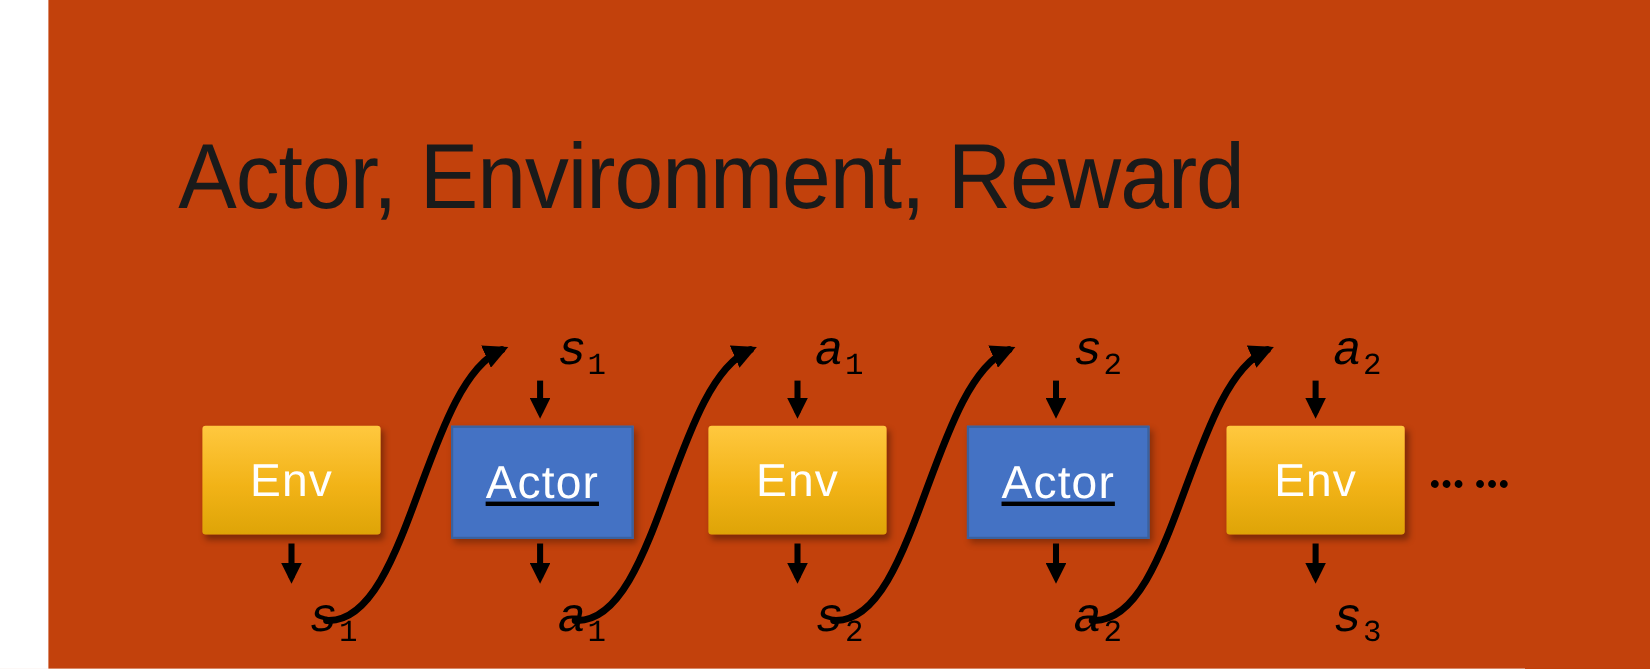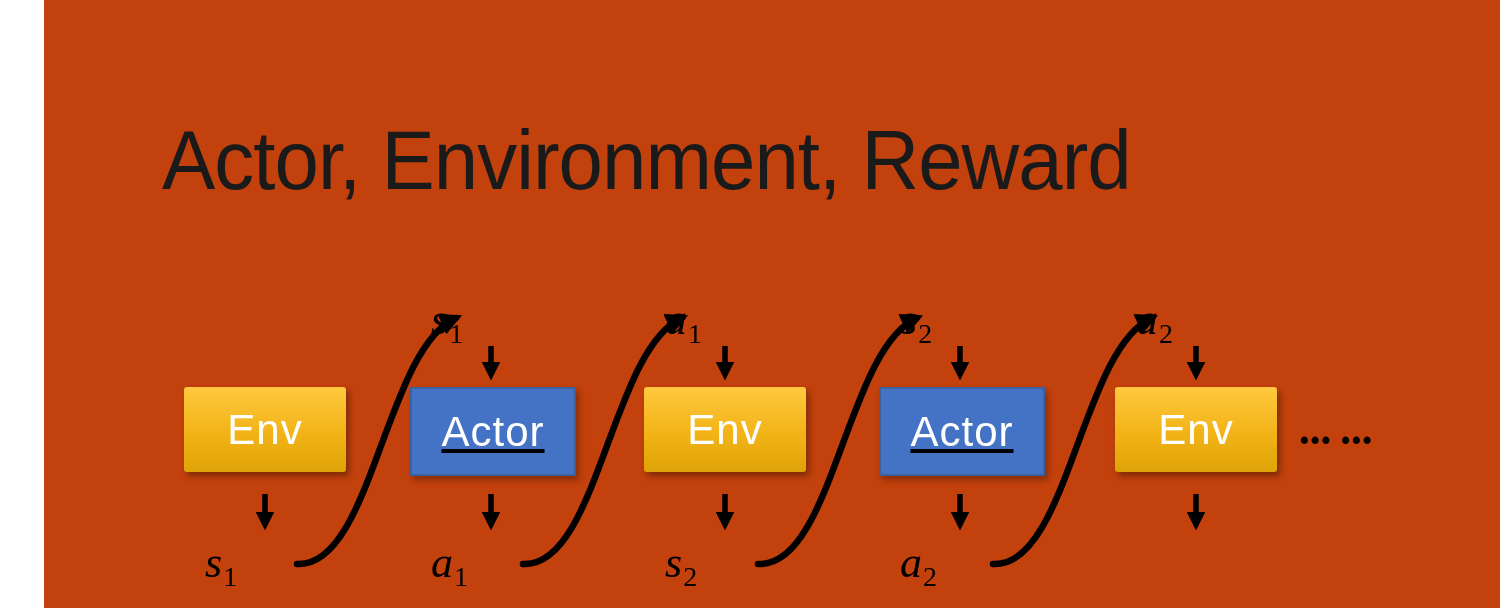--- a/index.html
+++ b/index.html
@@ -32,21 +32,21 @@
   .arrows-layer {
     position: absolute;
     left: 0;
     top: 0;
     pointer-events: none;
   }
   .box {
     position: absolute;
     top: 387px;
     width: 162px;
-    height: 85px;
+    height: 99px;
     display: flex;
     align-items: center;
     justify-content: center;
   }
   .box.env {
     background: linear-gradient(180deg, var(--env-top, #FFC83F) 0%, #F2B317 55%, var(--env-bottom, #DEA407) 100%);
     border-radius: 3px;
     box-shadow: 3px 4px 6px rgba(0,0,0,0.35);
   }
   .box.actor {
@@ -58,23 +58,23 @@
   .box-label {
     color: var(--box-text, #ffffff);
     font-size: 42px;
     font-weight: 400;
     letter-spacing: 1px;
     line-height: 1;
   }
   .mlabel {
     position: absolute;
     width: 120px;
-    text-align: left;
+    text-align: right;
     color: #000;
-    font-family: Liberation Serif, serif;
+    font-family: Liberation Mono, monospace;
     font-size: 44px;
     line-height: 1;
     white-space: nowrap;
   }
   .mlabel .mvar {
     font-style: italic;
   }
   .mlabel sub {
     font-style: normal;
     font-size: 28px;
@@ -167,16 +167,19 @@
   </div>
   <div class="mlabel bottom" style="left:387px">
     <span class="mvar">a</span><sub>1</sub>
   </div>
   <div class="mlabel bottom" style="left:621px">
     <span class="mvar">s</span><sub>2</sub>
   </div>
   <div class="mlabel bottom" style="left:856px">
     <span class="mvar">a</span><sub>2</sub>
   </div>
+  <div class="mlabel bottom" style="left:1092px">
+    <span class="mvar">s</span><sub>3</sub>
+  </div>
 
   <div class="ellipsis">••• •••</div>
 
 </div>
 
 </body></html>

